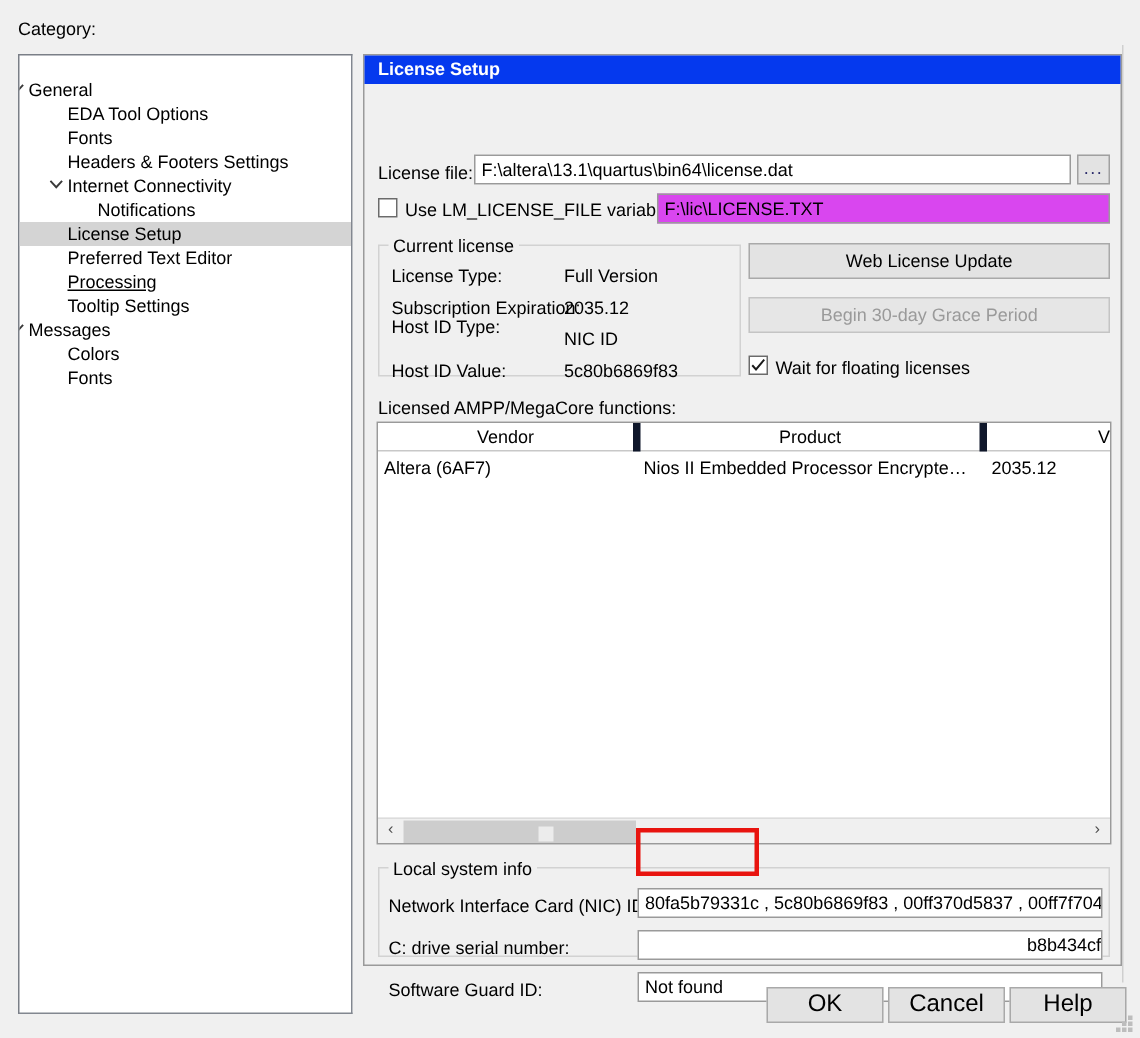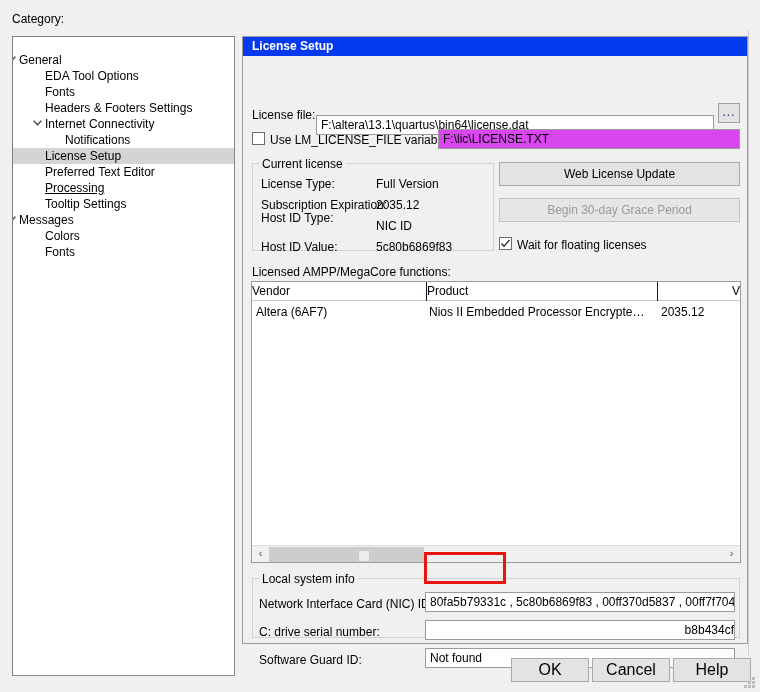--- a/index.html
+++ b/index.html
@@ -152,22 +152,23 @@
   }
   .thead {
     position: relative;
     height: 19px;
     background: #ffffff;
     border-bottom: 1px solid #c8c8c8;
   }
   .th {
     position: absolute;
     top: 0; height: 19px; line-height: 19px;
-    font-size: 12px;
-    border-right: 1px solid #0f172a;
+    text-align: center;
+    font-size: 12px;
+    border-right: 5px solid #0f172a;
     overflow: hidden;
     white-space: nowrap;
   }
   .td {
     position: absolute;
     height: 18px; line-height: 18px;
     font-size: 12px;
     white-space: nowrap;
     overflow: hidden;
   }
@@ -253,21 +254,21 @@
       </div>
   </div>
 
   <div class="divider-vert"></div>
 
   <div class="pane">
 
     <div class="pane-title">License Setup</div>
 
     <div class="row-label" style="left:9px; top:71px;">License file:</div>
-    <div class="field" style="left:73px; top:66px; width:398px;margin-top:12px;">F:\altera\13.1\quartus\bin64\license.dat</div>
+    <div class="field" style="left:73px; top:66px; width:398px;">F:\altera\13.1\quartus\bin64\license.dat</div>
     <div class="btn-dots" style="left:475px; top:66px;">...</div>
 
     <div class="cb" style="left:9px; top:95px;"></div>
     <div class="row-label" style="left:27px; top:96px;">Use LM_LICENSE_FILE variable:</div>
     <div class="field readonly" style="left:195px; top:92px; width:302px;">F:\lic\LICENSE.TXT</div>
 
     <div class="group" style="left:9px; top:126px; width:242px; height:88px;"></div>
     <div class="group-title" style="left:16px; top:121px;">Current license</div>
 
     <div class="row-label" style="left:18px; top:140px;">License Type:</div>

